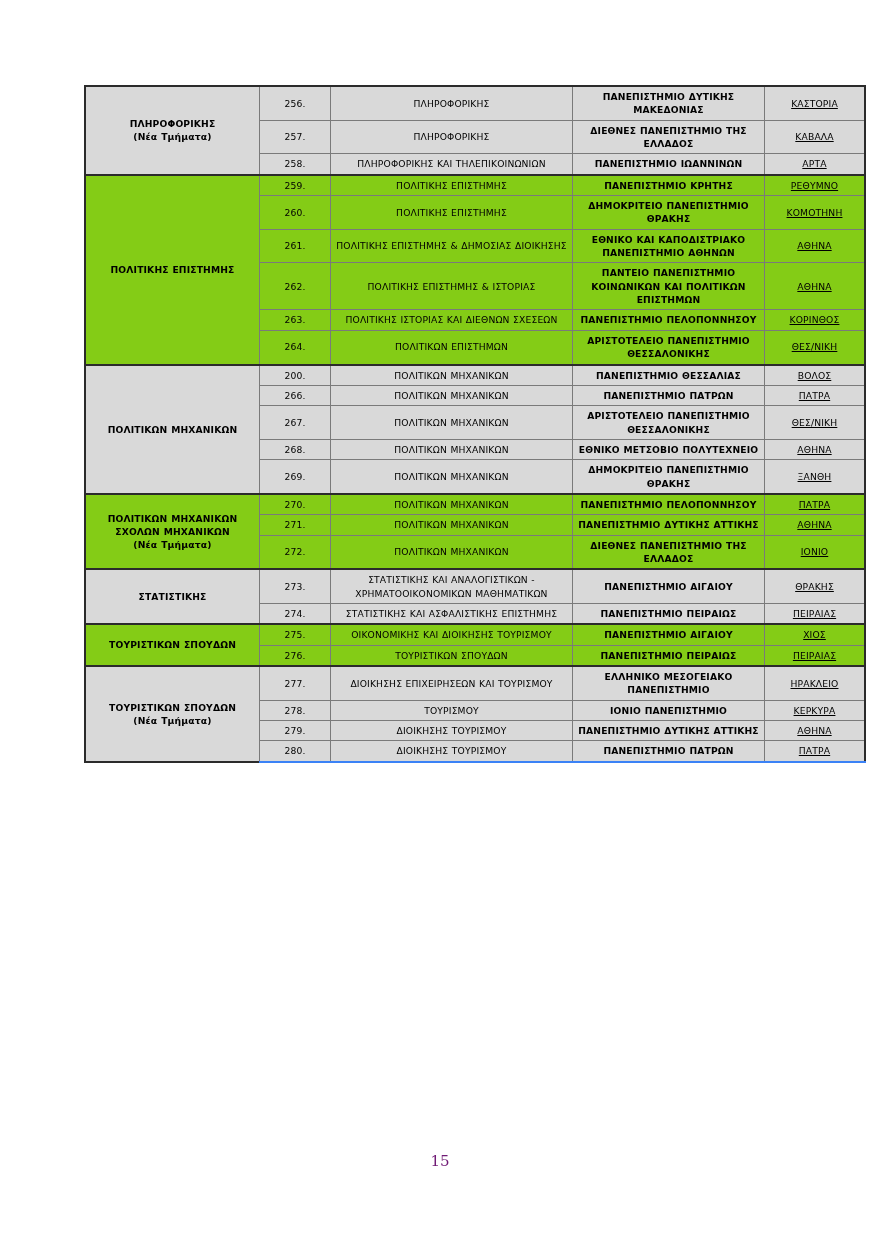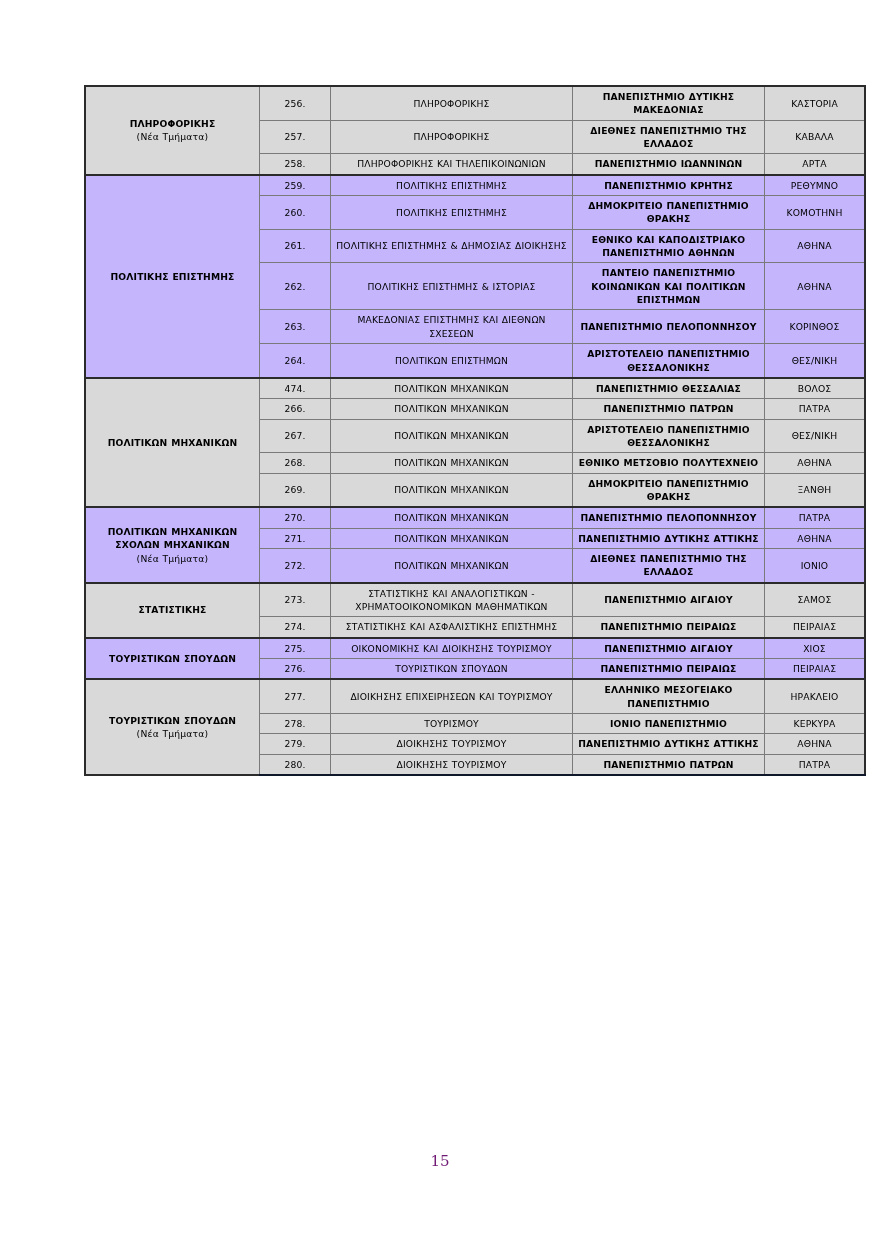--- a/index.html
+++ b/index.html
@@ -57,55 +57,56 @@
     border-top: 2px solid #2b2b2b;
   }
   td.cat {
     border-left: 2px solid #2b2b2b;
     border-right: 2px solid #2b2b2b;
   }
   td.loc {
     border-right: 2px solid #2b2b2b;
   }
   tr.last-row > td {
-    border-bottom: 2px solid #0f172a;
+    border-bottom: 2px solid #3b82f6;
   }
 
   td.cat {
     width: 167px;
     font-weight: bold;
     font-size: 9.6px;
     line-height: 1.5;
     letter-spacing: 0.5px;
     padding: 4px 6px;
   }
   td.cat .sub {
-    font-weight: normal;
+    font-weight: bold;
     letter-spacing: 0.2px;
     display: block;
   }
   td.num {
     width: 64px;
     font-size: 9.6px;
     letter-spacing: 0.2px;
     margin-top: 16px;
   }
   td.dept {
     width: 235px;
   }
   td.uni {
     width: 185px;
     font-weight: bold;
   }
   td.loc {
     width: 93px;
+    text-decoration: underline;
   }
 
   .shade td { background: #d9d9d9; }
-  .plain td { background: #c4b5fd; }
+  .plain td { background: #84cc16; }
 
   .page-number {
     position: absolute;
     left: 0;
     top: 1152px;
     width: 880px;
     text-align: center;
     font-family: "DejaVu Serif", "Liberation Serif", serif;
     font-size: 15px;
     color: #701a75;
@@ -158,33 +159,33 @@
             <td class="loc">ΑΘΗΝΑ</td>
           </tr>
           <tr class="plain">
             <td class="num">262.</td>
             <td class="dept">ΠΟΛΙΤΙΚΗΣ ΕΠΙΣΤΗΜΗΣ &amp; ΙΣΤΟΡΙΑΣ</td>
             <td class="uni">ΠΑΝΤΕΙΟ ΠΑΝΕΠΙΣΤΗΜΙΟ ΚΟΙΝΩΝΙΚΩΝ ΚΑΙ ΠΟΛΙΤΙΚΩΝ ΕΠΙΣΤΗΜΩΝ</td>
             <td class="loc">ΑΘΗΝΑ</td>
           </tr>
           <tr class="plain">
             <td class="num">263.</td>
-            <td class="dept">ΜΑΚΕΔΟΝΙΑΣ ΕΠΙΣΤΗΜΗΣ ΚΑΙ ΔΙΕΘΝΩΝ ΣΧΕΣΕΩΝ</td>
+            <td class="dept">ΠΟΛΙΤΙΚΗΣ ΙΣΤΟΡΙΑΣ ΚΑΙ ΔΙΕΘΝΩΝ ΣΧΕΣΕΩΝ</td>
             <td class="uni">ΠΑΝΕΠΙΣΤΗΜΙΟ ΠΕΛΟΠΟΝΝΗΣΟΥ</td>
             <td class="loc">ΚΟΡΙΝΘΟΣ</td>
           </tr>
           <tr class="plain">
             <td class="num">264.</td>
             <td class="dept">ΠΟΛΙΤΙΚΩΝ ΕΠΙΣΤΗΜΩΝ</td>
             <td class="uni">ΑΡΙΣΤΟΤΕΛΕΙΟ ΠΑΝΕΠΙΣΤΗΜΙΟ ΘΕΣΣΑΛΟΝΙΚΗΣ</td>
             <td class="loc">ΘΕΣ/ΝΙΚΗ</td>
           </tr>
           <tr class="shade group-start">
             <td class="cat" rowspan="5"><span>ΠΟΛΙΤΙΚΩΝ ΜΗΧΑΝΙΚΩΝ</span></td>
-            <td class="num">474.</td>
+            <td class="num">200.</td>
             <td class="dept">ΠΟΛΙΤΙΚΩΝ ΜΗΧΑΝΙΚΩΝ</td>
             <td class="uni">ΠΑΝΕΠΙΣΤΗΜΙΟ ΘΕΣΣΑΛΙΑΣ</td>
             <td class="loc">ΒΟΛΟΣ</td>
           </tr>
           <tr class="shade">
             <td class="num">266.</td>
             <td class="dept">ΠΟΛΙΤΙΚΩΝ ΜΗΧΑΝΙΚΩΝ</td>
             <td class="uni">ΠΑΝΕΠΙΣΤΗΜΙΟ ΠΑΤΡΩΝ</td>
             <td class="loc">ΠΑΤΡΑ</td>
           </tr>
@@ -223,21 +224,21 @@
             <td class="num">272.</td>
             <td class="dept">ΠΟΛΙΤΙΚΩΝ ΜΗΧΑΝΙΚΩΝ</td>
             <td class="uni">ΔΙΕΘΝΕΣ ΠΑΝΕΠΙΣΤΗΜΙΟ ΤΗΣ ΕΛΛΑΔΟΣ</td>
             <td class="loc">ΙΟΝΙΟ</td>
           </tr>
           <tr class="shade group-start">
             <td class="cat" rowspan="2"><span>ΣΤΑΤΙΣΤΙΚΗΣ</span></td>
             <td class="num">273.</td>
             <td class="dept">ΣΤΑΤΙΣΤΙΚΗΣ ΚΑΙ ΑΝΑΛΟΓΙΣΤΙΚΩΝ - ΧΡΗΜΑΤΟΟΙΚΟΝΟΜΙΚΩΝ ΜΑΘΗΜΑΤΙΚΩΝ</td>
             <td class="uni">ΠΑΝΕΠΙΣΤΗΜΙΟ ΑΙΓΑΙΟΥ</td>
-            <td class="loc">ΣΑΜΟΣ</td>
+            <td class="loc">ΘΡΑΚΗΣ</td>
           </tr>
           <tr class="shade">
             <td class="num">274.</td>
             <td class="dept">ΣΤΑΤΙΣΤΙΚΗΣ ΚΑΙ ΑΣΦΑΛΙΣΤΙΚΗΣ ΕΠΙΣΤΗΜΗΣ</td>
             <td class="uni">ΠΑΝΕΠΙΣΤΗΜΙΟ ΠΕΙΡΑΙΩΣ</td>
             <td class="loc">ΠΕΙΡΑΙΑΣ</td>
           </tr>
           <tr class="plain group-start">
             <td class="cat" rowspan="2"><span>ΤΟΥΡΙΣΤΙΚΩΝ  ΣΠΟΥΔΩΝ</span></td>
             <td class="num">275.</td>

